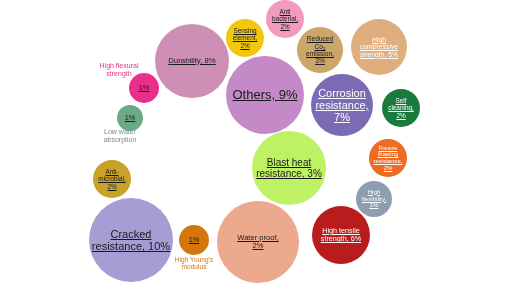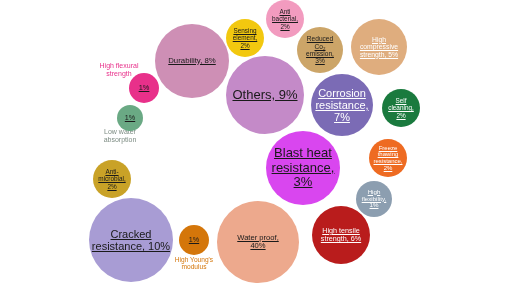--- a/index.html
+++ b/index.html
@@ -44,42 +44,42 @@
 </style>
 </head>
 <body>
 
 <div id="chart-area">
     <div class="bubble" style="left: 89px; top: 198px; width: 84px; height: 84px; background: rgb(168, 156, 212); color: rgb(26, 26, 26); font-size: 11px;">
       <span class="blabel">Cracked resistance, 10%</span>
     </div>
     <div class="bubble" style="left: 217px; top: 201px; width: 82px; height: 82px; background: rgb(237, 169, 141); color: rgb(26, 26, 26); font-size: 7.6px;">
       <span class="blabel">Water proof,
-40%</span>
+2%</span>
     </div>
     <div class="bubble" style="left: 226px; top: 56px; width: 78px; height: 78px; background: rgb(196, 138, 200); color: rgb(26, 26, 26); font-size: 13px;">
       <span class="blabel">Others, 9%</span>
     </div>
     <div class="bubble" style="left: 155px; top: 24px; width: 74px; height: 74px; background: rgb(206, 143, 181); color: rgb(26, 26, 26); font-size: 7.8px;">
       <span class="blabel">Durability, 8%</span>
     </div>
     <div class="bubble" style="left: 311px; top: 74px; width: 62px; height: 62px; background: rgb(123, 107, 181); color: rgb(255, 255, 255); font-size: 11px;">
       <span class="blabel">Corrosion
 resistance, 7%</span>
     </div>
     <div class="bubble" style="left: 312px; top: 206px; width: 58px; height: 58px; background: #b91c1c; color: rgb(255, 255, 255); font-size: 7.2px;">
       <span class="blabel">High tensile
 strength, 6%</span>
     </div>
     <div class="bubble" style="left: 351px; top: 19px; width: 56px; height: 56px; background: rgb(223, 173, 126); color: rgb(255, 255, 255); font-size: 6.8px;">
       <span class="blabel">High
 compressive
 strength, 5%</span>
     </div>
-    <div class="bubble" style="left: 266px; top: 131px; width: 74px; height: 74px; background: #d946ef; color: rgb(26, 26, 26); font-size: 13px;">
+    <div class="bubble" style="left: 252px; top: 131px; width: 74px; height: 74px; background: #bef264; color: rgb(26, 26, 26); font-size: 10px;">
       <span class="blabel">Blast heat
 resistance, 3%</span>
     </div>
     <div class="bubble" style="left: 297px; top: 27px; width: 46px; height: 46px; background: rgb(204, 165, 104); color: rgb(26, 26, 26); font-size: 6.6px;">
       <span class="blabel">Reduced
 Co₂
 emission,
 3%</span>
     </div>
     <div class="bubble" style="left: 93px; top: 160px; width: 38px; height: 38px; background: rgb(201, 162, 39); color: rgb(26, 26, 26); font-size: 6.4px;">

